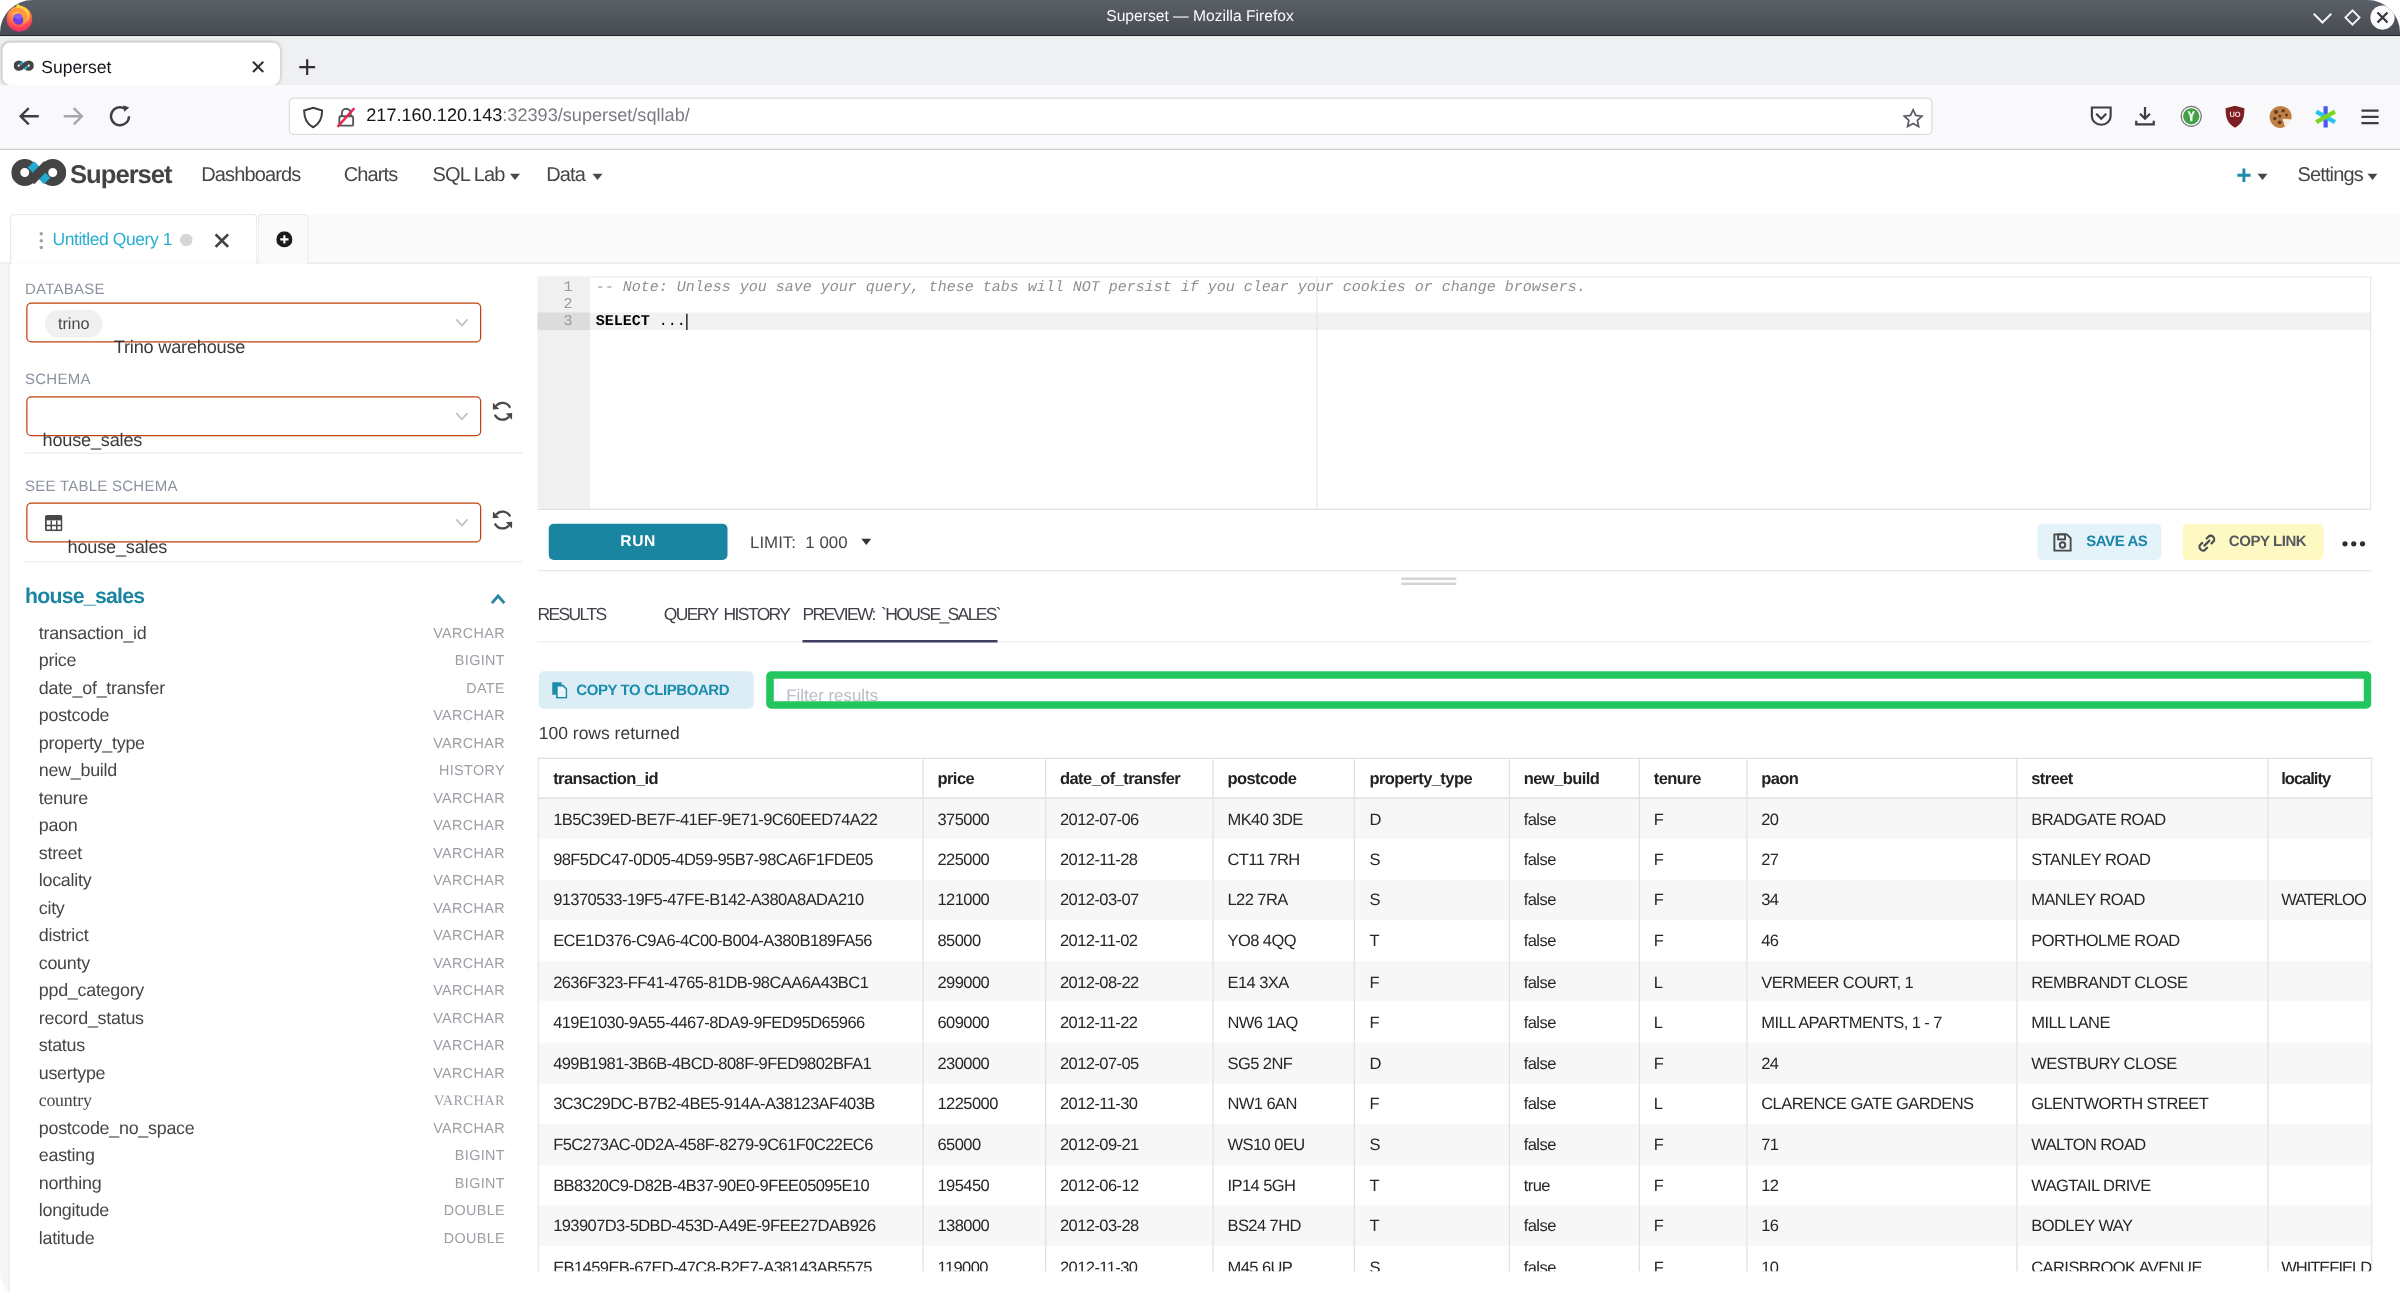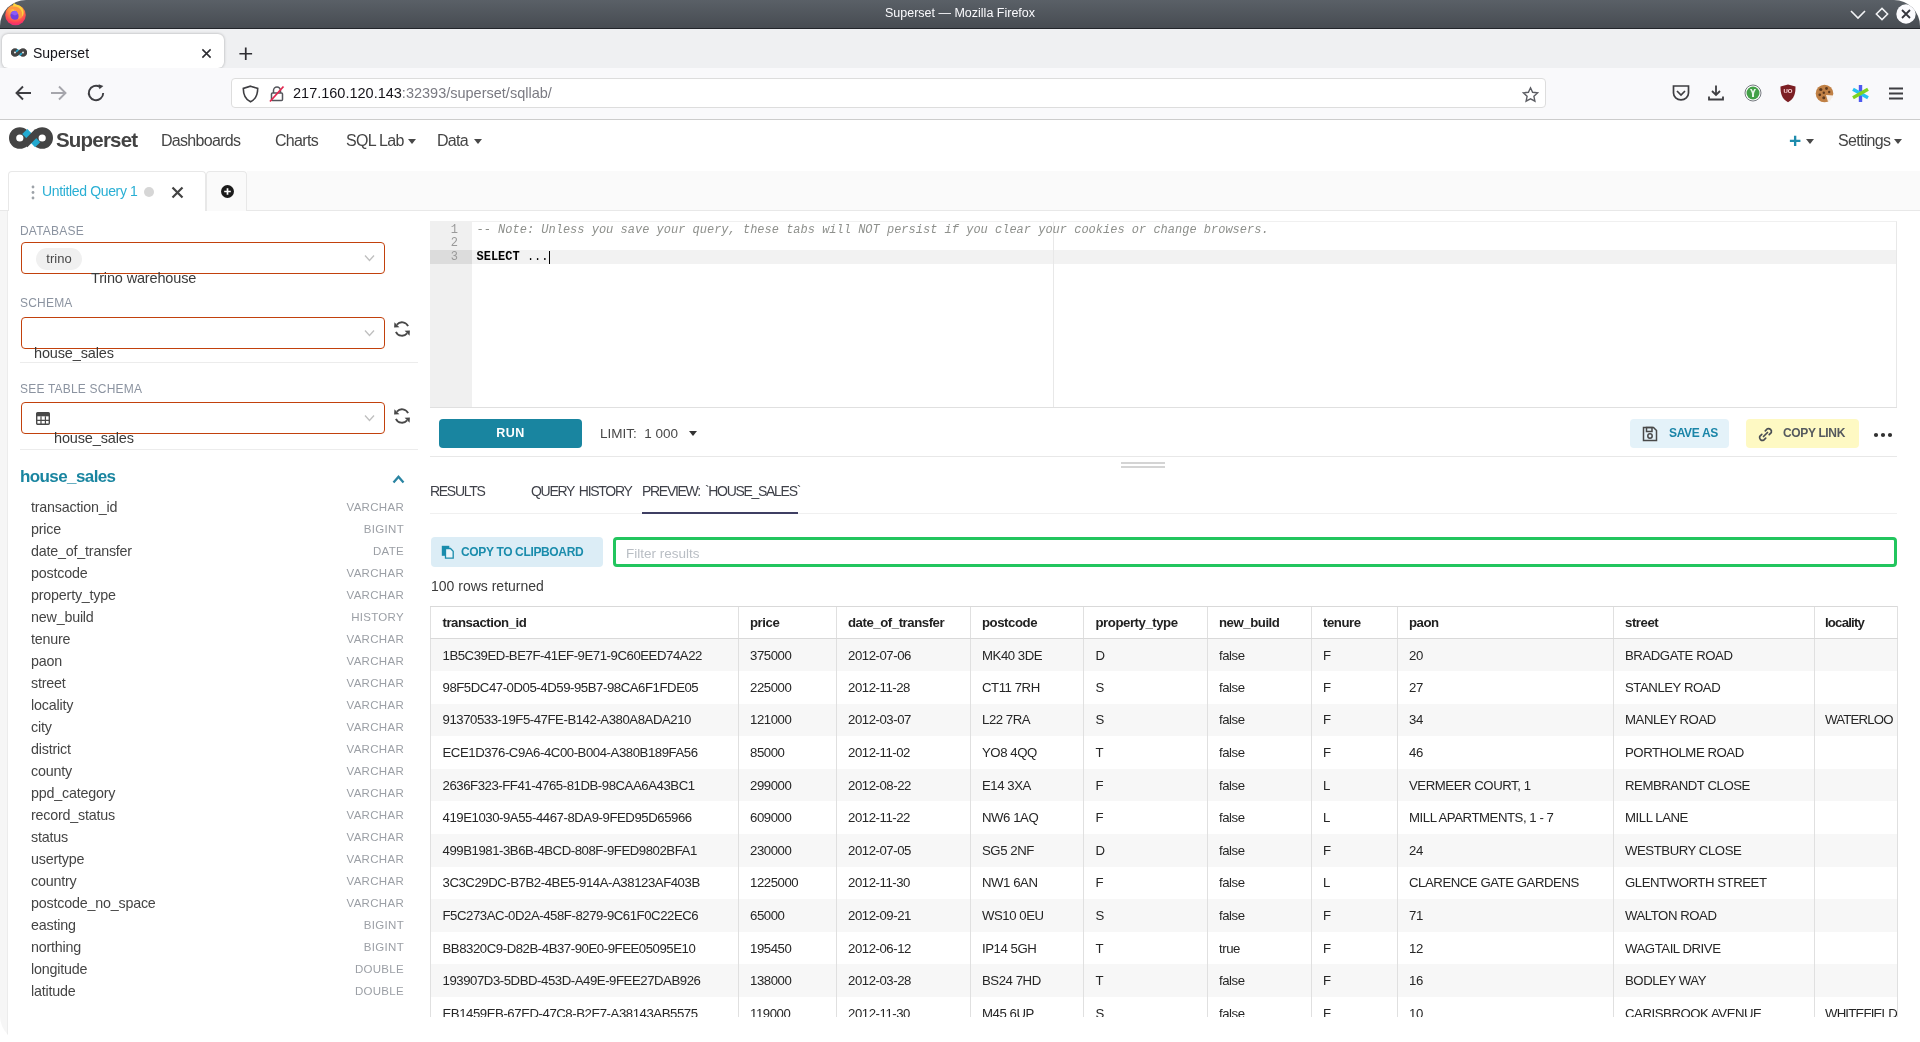--- a/index.html
+++ b/index.html
@@ -76,21 +76,21 @@
   border-radius:4px; }
 .btntext { font-size:12px; font-weight:bold; letter-spacing:-0.35px; }
 
 
 .stab { top:483px; font-size:14px; color:#3f4149; letter-spacing:-1.3px; word-spacing:2.5px; }
 #inkbar { left:642px; top:511.5px; width:156px; height:2px; background:#3f3f63; }
 #stabline { left:430px; top:512.5px; width:1467px; height:1px; background:#f0f0f0; }
 #copyclip { left:431px; top:537px; width:172px; height:30px; background:#dcedf6;
   border-radius:4px; }
 #filterbox { left:613px; top:537px; width:1284px; height:30px; background:#fff;
-  border:3px solid #22c55e; border-radius:4px; }
+  border:6px solid #22c55e; border-radius:4px; }
 #rowsreturned { left:431px; top:578px; font-size:14px; color:#3b3b3b; }
 
 
 #tablewrap { left:430px; top:606px; width:1468px; height:411px; overflow:hidden; }
 #rtable { border-collapse:collapse; table-layout:fixed; width:1467px;
   font-size:13.2px; letter-spacing:-0.45px; color:#262626; }
 #rtable th, #rtable td { border-left:1px solid #e0e0e0; padding:0 0 0 11.5px;
   text-align:left; font-weight:normal; overflow:hidden; white-space:nowrap; }
 #rtable th { font-weight:bold; color:#222; height:32px;
   border-top:1px solid #d9d9d9; border-bottom:1px solid #d9d9d9; }
@@ -362,21 +362,21 @@
         <span class="coltype">VARCHAR</span>
       </div>
       <div class="abs colrow" style="top:330px;">
         <span class="colname">status</span>
         <span class="coltype">VARCHAR</span>
       </div>
       <div class="abs colrow" style="top:352px;">
         <span class="colname">usertype</span>
         <span class="coltype">VARCHAR</span>
       </div>
-      <div class="abs colrow" style="top:374px;">
+      <div class="abs colrow" style="top:374px;font-family:Liberation Serif, serif;">
         <span class="colname">country</span>
         <span class="coltype">VARCHAR</span>
       </div>
       <div class="abs colrow" style="top:396px;">
         <span class="colname">postcode_no_space</span>
         <span class="coltype">VARCHAR</span>
       </div>
       <div class="abs colrow" style="top:418px;">
         <span class="colname">easting</span>
         <span class="coltype">BIGINT</span>

